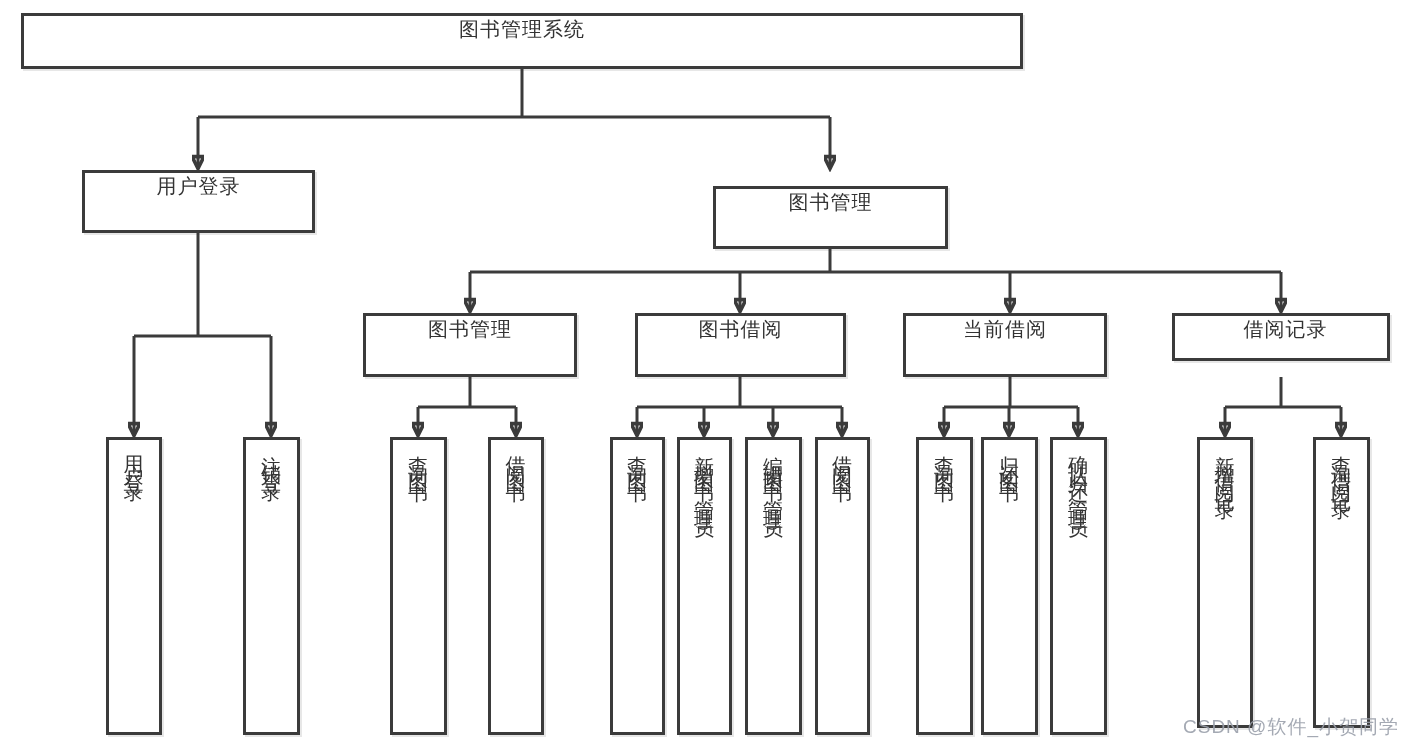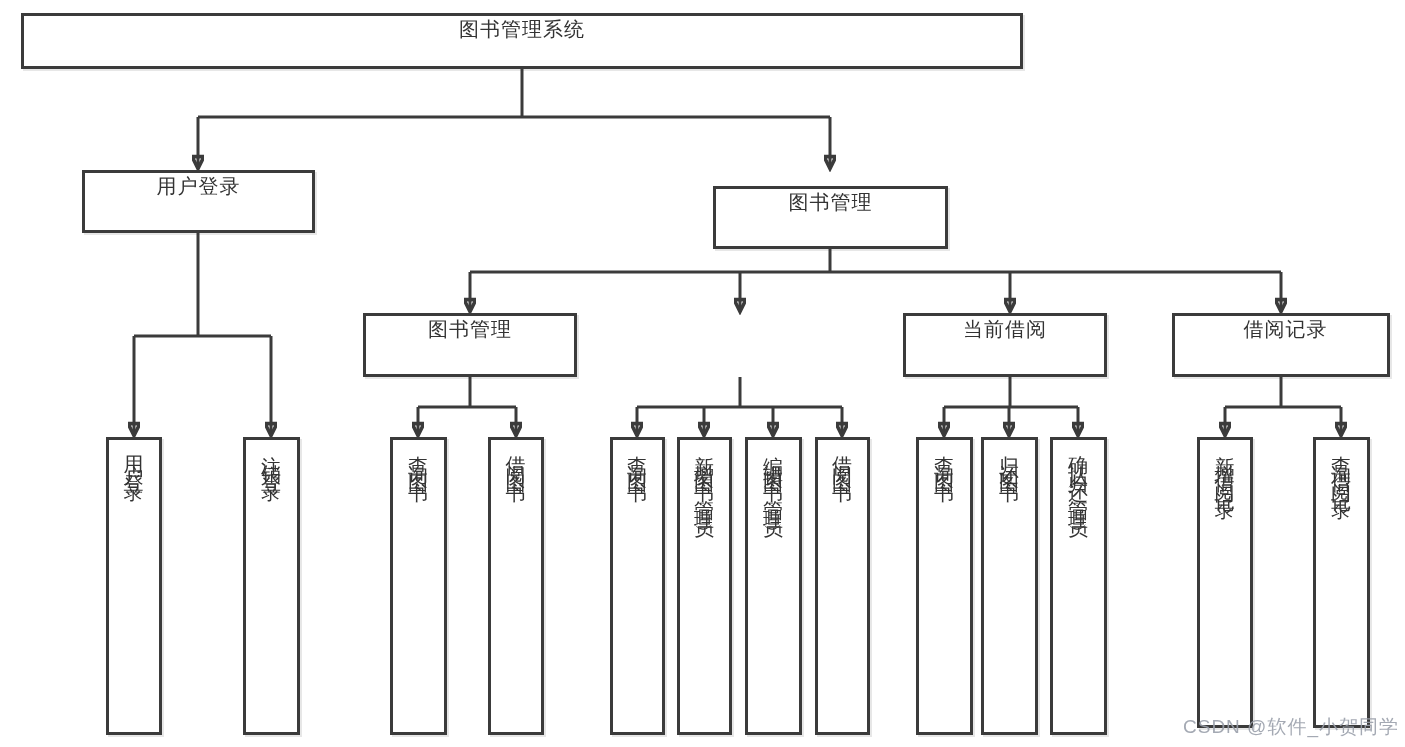--- a/index.html
+++ b/index.html
@@ -30,21 +30,21 @@
     line-height:1.1;
     white-space:nowrap;
   }
   
   #node-root          {left:21px;  top:13px;  width:1002px; height:56px;}
   #node-user-login    {left:82px;  top:170px; width:233px;  height:63px;}
   #node-book-mgmt     {left:713px; top:186px; width:235px;  height:63px;}
   #node-new-book-rec  {left:363px; top:313px; width:214px;  height:64px;}
   #node-book-borrow   {left:635px; top:313px; width:211px;  height:64px;}
   #node-current-borrow{left:903px; top:313px; width:204px;  height:64px;}
-  #node-borrow-record {left:1172px;top:313px; width:218px;  height:64px;padding-left:9px;}
+  #node-borrow-record {left:1172px;top:313px; width:218px;  height:48px;padding-left:9px;}
 
   #leaf-user-login    {left:106px; top:437px; width:56px; height:298px;}
   #leaf-logout        {left:243px; top:437px; width:57px; height:298px;}
   #leaf-query-book-1  {left:390px; top:437px; width:57px; height:298px;}
   #leaf-borrow-book-1 {left:488px; top:437px; width:56px; height:298px;}
   #leaf-query-book-2  {left:610px; top:437px; width:55px; height:298px;}
   #leaf-add-book      {left:677px; top:437px; width:55px; height:298px;}
   #leaf-edit-book     {left:745px; top:437px; width:57px; height:298px;}
   #leaf-borrow-book-2 {left:815px; top:437px; width:55px; height:298px;}
   #leaf-query-book-3  {left:916px; top:437px; width:57px; height:298px;}
@@ -123,20 +123,23 @@
   <div class="node" id="node-user-login">
     <span class="h-label">用户登录</span>
   </div>
   <div class="node" id="node-book-mgmt">
     <span class="h-label">图书管理</span>
   </div>
 
   <div class="node" id="node-new-book-rec">
     <span class="h-label">图书管理</span>
   </div>
+  <div class="node" id="node-book-borrow">
+    <span class="h-label">图书借阅</span>
+  </div>
   <div class="node" id="node-current-borrow">
     <span class="h-label">当前借阅</span>
   </div>
   <div class="node" id="node-borrow-record">
     <span class="h-label">借阅记录</span>
   </div>
 
   <div class="node" id="leaf-user-login">
     <span class="v-label">用户登录</span>
   </div>

